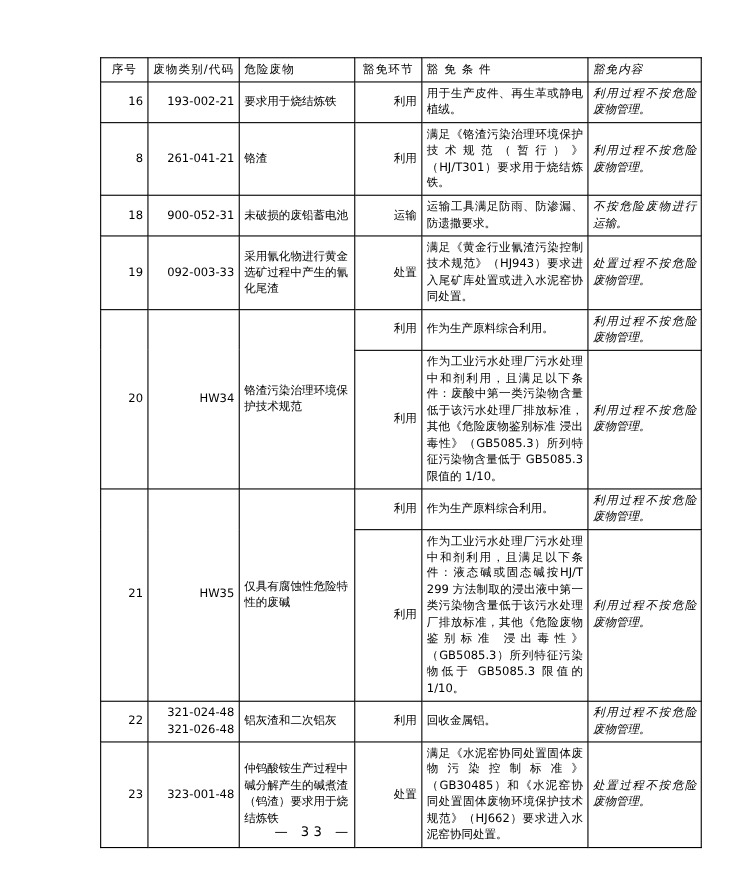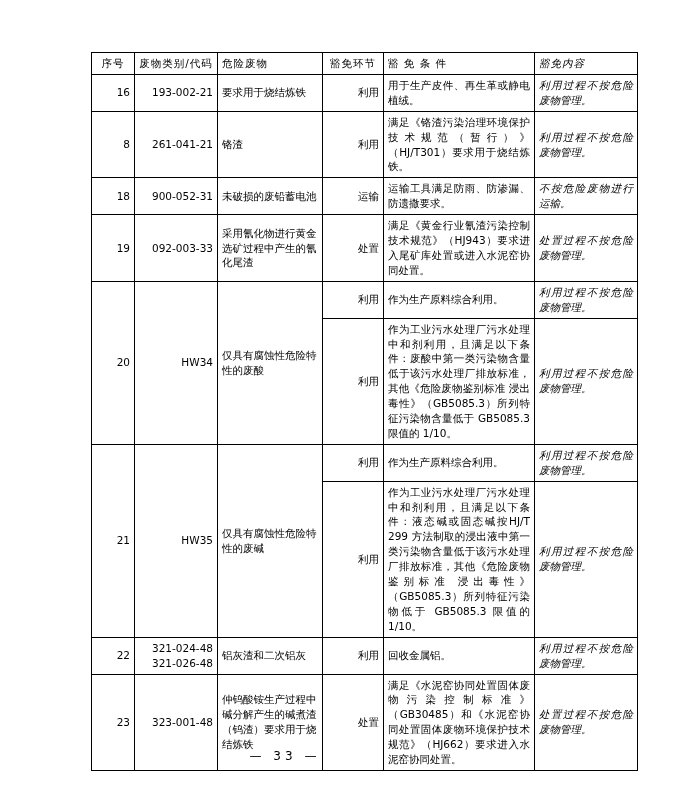--- a/index.html
+++ b/index.html
@@ -121,21 +121,21 @@
           <td class="c-code center">092-003-33</td>
           <td class="c-waste">采用氰化物进行黄金选矿过程中产生的氰化尾渣</td>
           <td class="c-link center">处置</td>
           <td class="c-cond just">满足《黄金行业氰渣污染控制技术规范》（HJ943）要求进入尾矿库处置或进入水泥窑协同处置。</td>
           <td class="c-cont just">处置过程不按危险废物管理。</td>
         </tr>
 
         <tr>
           <td class="c-seq center" rowspan="2">20</td>
           <td class="c-code center" rowspan="2">HW34</td>
-          <td class="c-waste" rowspan="2">仅具有腐蚀性危险特性的废酸</td>
+          <td class="c-waste" rowspan="2">铬渣污染治理环境保护技术规范</td>
           <td class="c-link center">利用</td>
           <td class="c-cond just">作为生产原料综合利用。</td>
           <td class="c-cont just">利用过程不按危险废物管理。</td>
         </tr>
         <tr>
           <td class="c-link center">利用</td>
           <td class="c-cond just">作为工业污水处理厂污水处理中和剂利用，且满足以下条件：废酸中第一类污染物含量低于该污水处理厂排放标准，其他《危险废物鉴别标准 浸出毒性》（GB5085.3）所列特征污染物含量低于 GB5085.3 限值的 1/10。</td>
           <td class="c-cont just">利用过程不按危险废物管理。</td>
         </tr>
 

